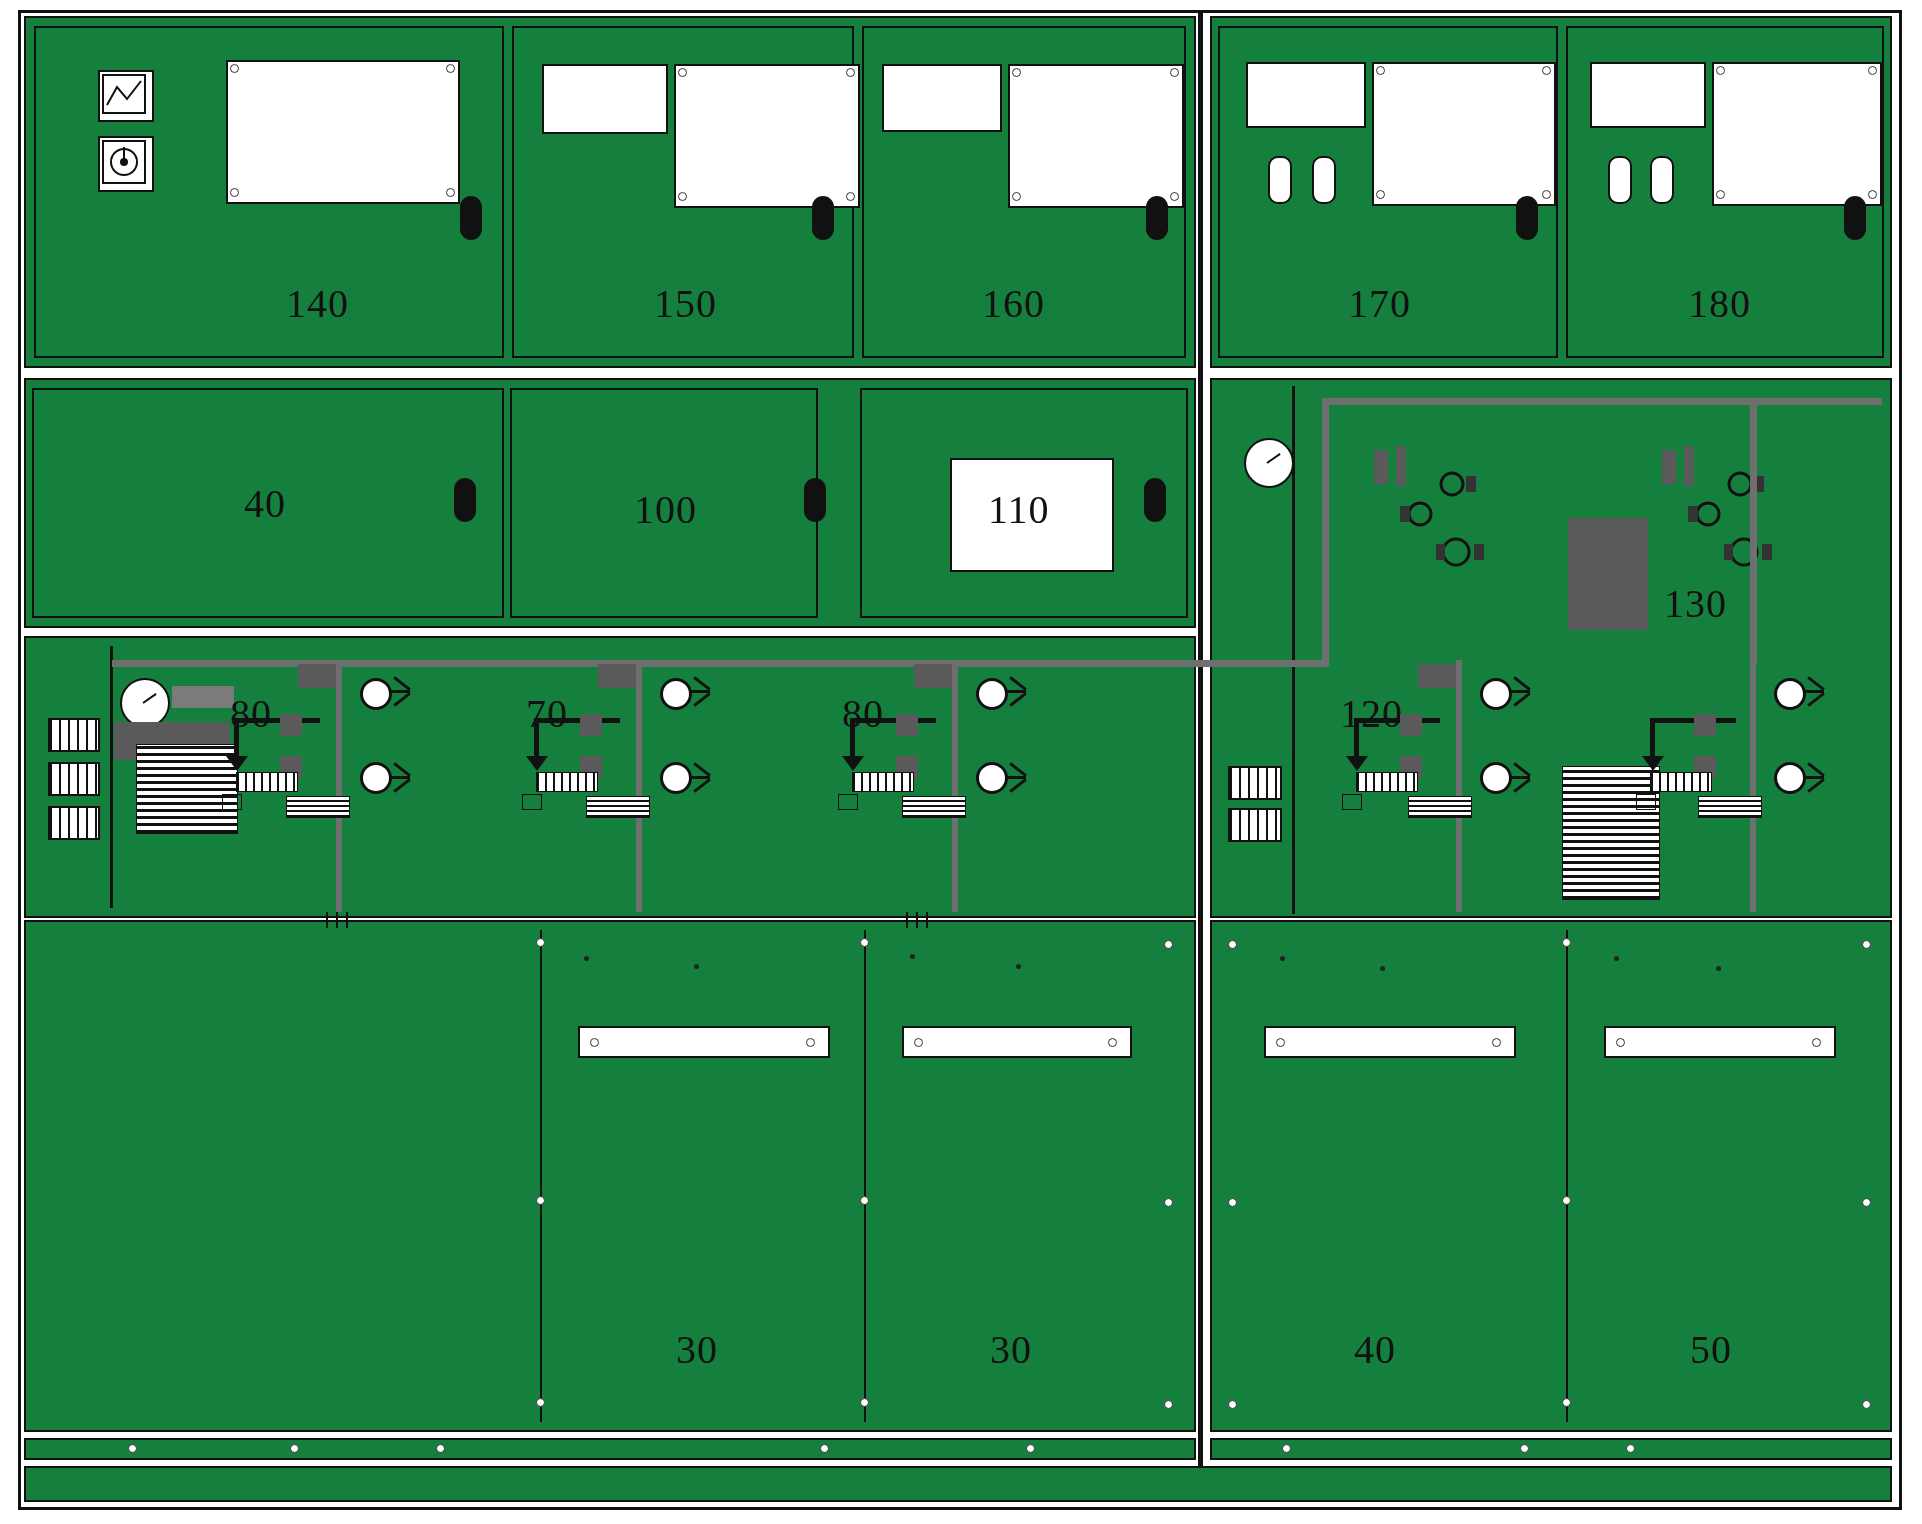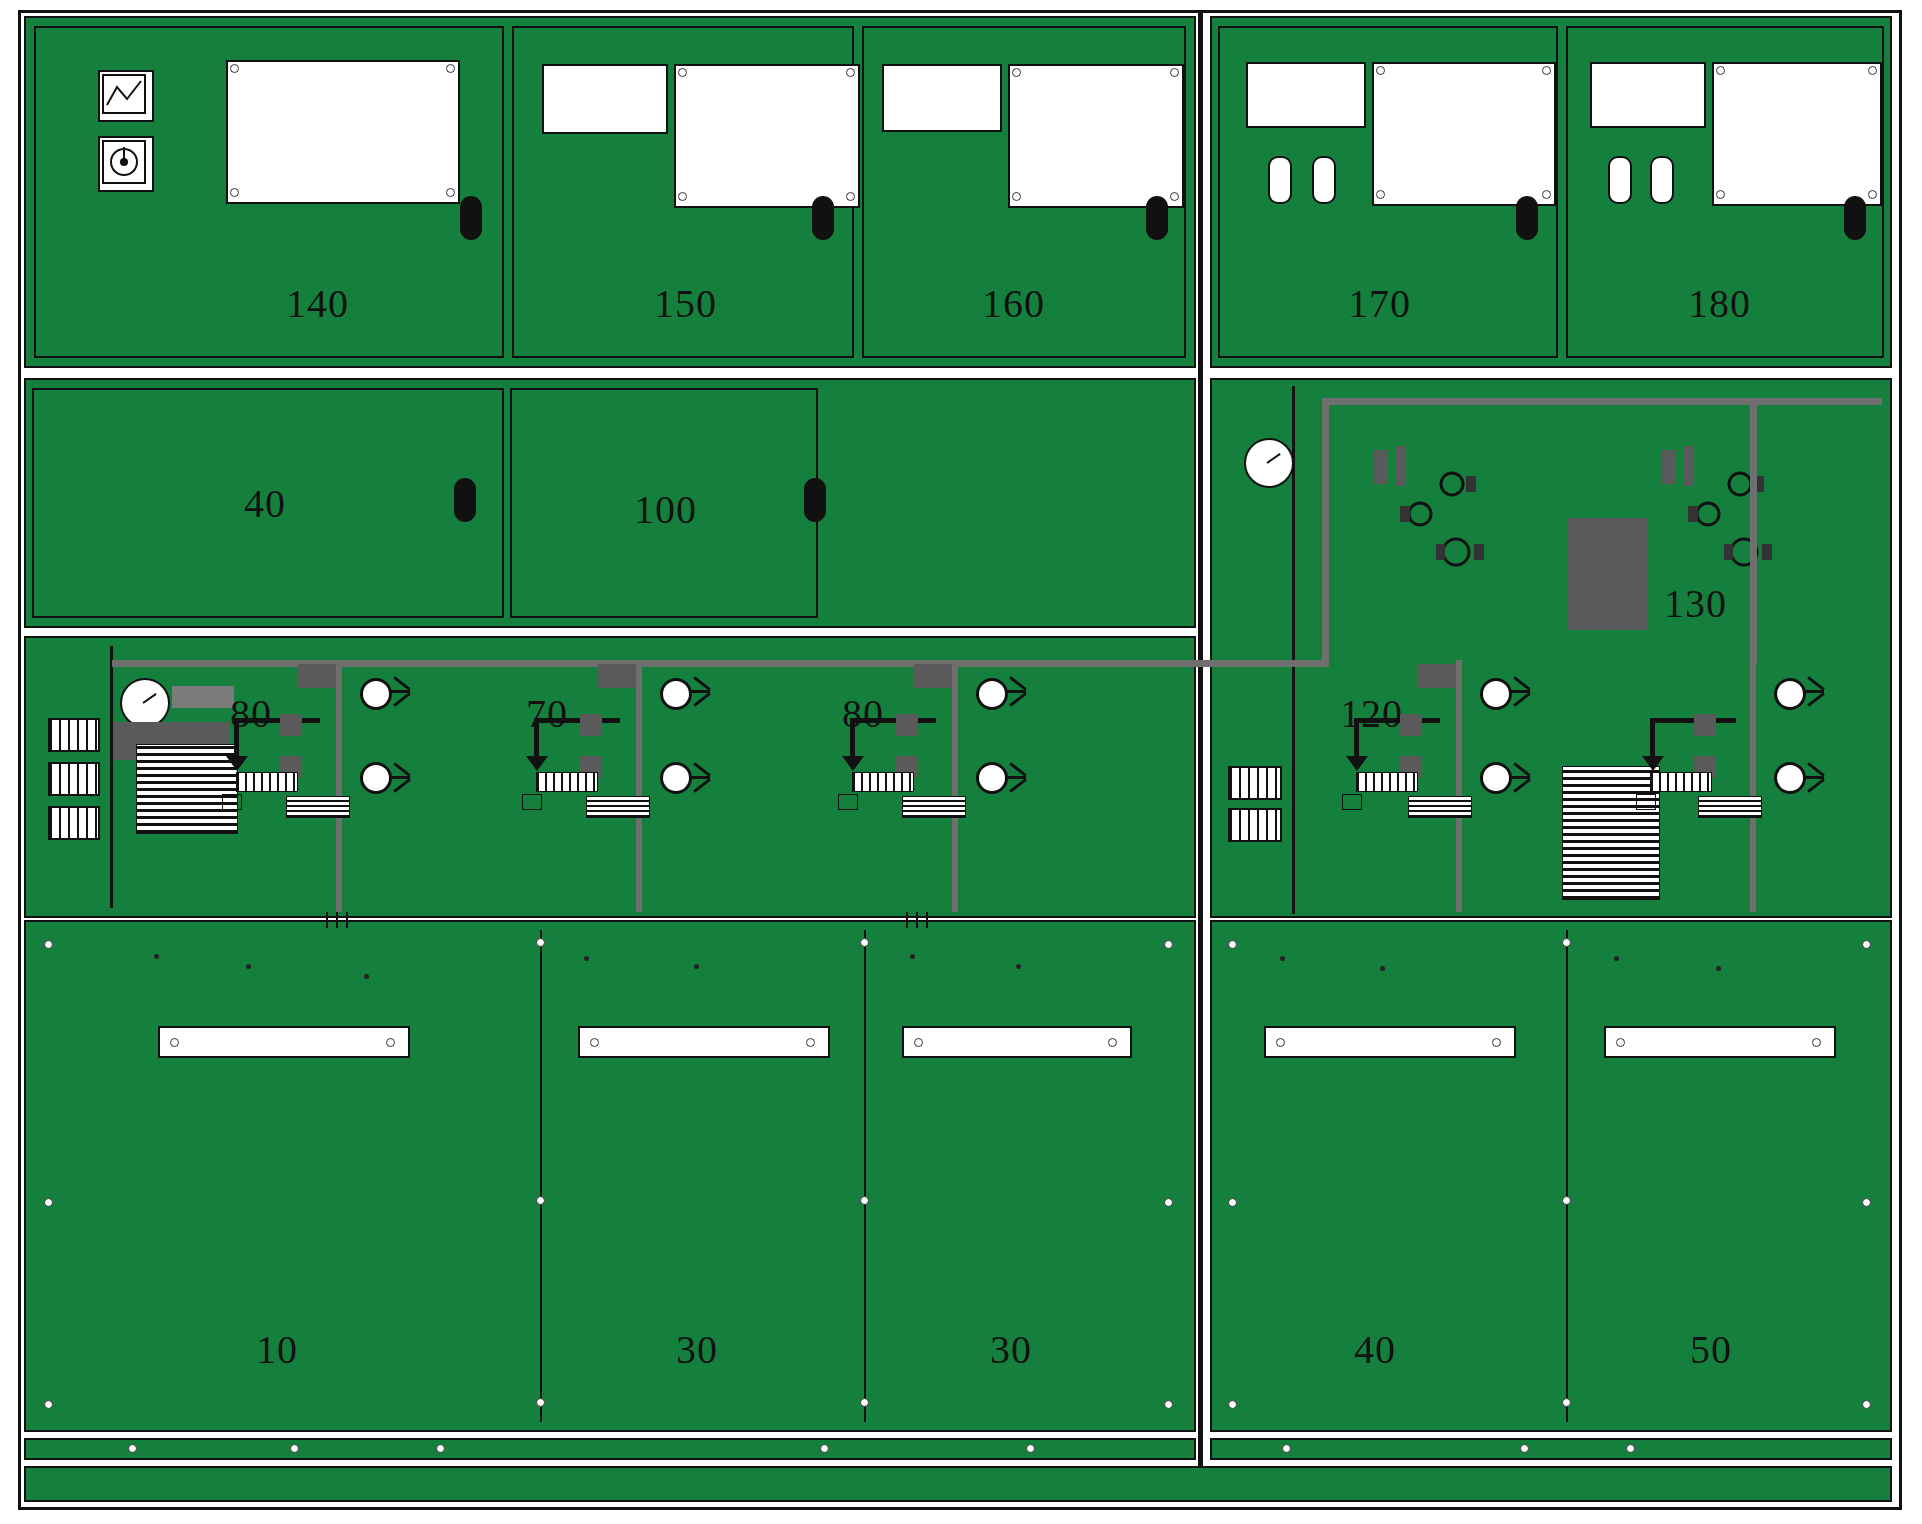--- a/index.html
+++ b/index.html
@@ -128,20 +128,25 @@
   <div class="abs panel" style="left:32px;top:388px;width:472px;height:230px;">
     <div class="lbl" style="left:210px;top:90px;">40</div>
     <div class="handle" style="left:420px;top:88px;"></div>
   </div>
 
   <div class="abs panel" style="left:510px;top:388px;width:308px;height:230px;">
     <div class="lbl" style="left:122px;top:96px;">100</div>
     <div class="handle" style="left:292px;top:88px;"></div>
   </div>
 
+  <div class="abs panel" style="left:860px;top:388px;width:328px;height:230px;">
+    <div class="win" style="position:absolute;left:88px;top:68px;width:160px;height:110px;"></div>
+    <div class="lbl" style="left:126px;top:96px;">110</div>
+    <div class="handle" style="left:282px;top:88px;"></div>
+  </div>
 
   <div class="abs panel" style="left:24px;top:636px;width:1172px;height:282px;"></div>
 
   <div class="abs" style="left:48px;top:718px;width:52px;height:34px;border:2px solid #111;background:repeating-linear-gradient(90deg,#111 0 2px,#fff 2px 9px);"></div>
   <div class="abs" style="left:48px;top:762px;width:52px;height:34px;border:2px solid #111;background:repeating-linear-gradient(90deg,#111 0 2px,#fff 2px 9px);"></div>
   <div class="abs" style="left:48px;top:806px;width:52px;height:34px;border:2px solid #111;background:repeating-linear-gradient(90deg,#111 0 2px,#fff 2px 9px);"></div>
   <div class="abs vline" style="left:110px;top:646px;width:3px;height:262px;"></div>
 
   <div class="bus" style="left:112px;top:660px;width:1088px;height:7px;"></div>
 
@@ -328,33 +333,20 @@
       <div class="x" style="left:38px;top:8px;transform:rotate(38deg);"></div>
       <div class="x" style="left:38px;top:24px;transform:rotate(-38deg);"></div>
     </div>
     <div class="abs" style="left:-50px;top:112px;width:62px;height:20px;border:1px solid #111;background:repeating-linear-gradient(90deg,#111 0 2px,#fff 2px 8px);"></div>
     <div class="abs" style="left:-64px;top:134px;width:20px;height:16px;border:1px solid #111;"></div>
     <div class="hatch" style="left:-2px;top:136px;width:62px;height:20px;"></div>
   </div>
 
   <div class="abs panel" style="left:24px;top:920px;width:1172px;height:512px;"></div>
 
-  <div class="abs" style="left:34px;top:930px;width:506px;height:492px;">
-    <div class="bar" style="left:124px;top:96px;width:248px;height:28px;">
-      <div class="screw" style="left:10px;top:10px;"></div>
-      <div class="screw" style="left:226px;top:10px;"></div>
-    </div>
-    <div class="screw" style="left:10px;top:10px;"></div>
-    <div class="screw" style="left:10px;top:268px;"></div>
-    <div class="screw" style="left:10px;top:470px;"></div>
-    <div class="dot" style="left:120px;top:24px;"></div>
-    <div class="dot" style="left:212px;top:34px;"></div>
-    <div class="dot" style="left:330px;top:44px;"></div>
-    <div class="lbl" style="left:222px;top:396px;">10</div>
-  </div>
   <div class="abs vline" style="left:540px;top:930px;width:2px;height:492px;"></div>
   <div class="screw" style="left:536px;top:938px;"></div>
   <div class="screw" style="left:536px;top:1196px;"></div>
   <div class="screw" style="left:536px;top:1398px;"></div>
 
   <div class="abs" style="left:544px;top:930px;width:320px;height:492px;">
     <div class="bar" style="left:34px;top:96px;width:248px;height:28px;">
       <div class="screw" style="left:10px;top:10px;"></div>
       <div class="screw" style="left:226px;top:10px;"></div>
     </div>

